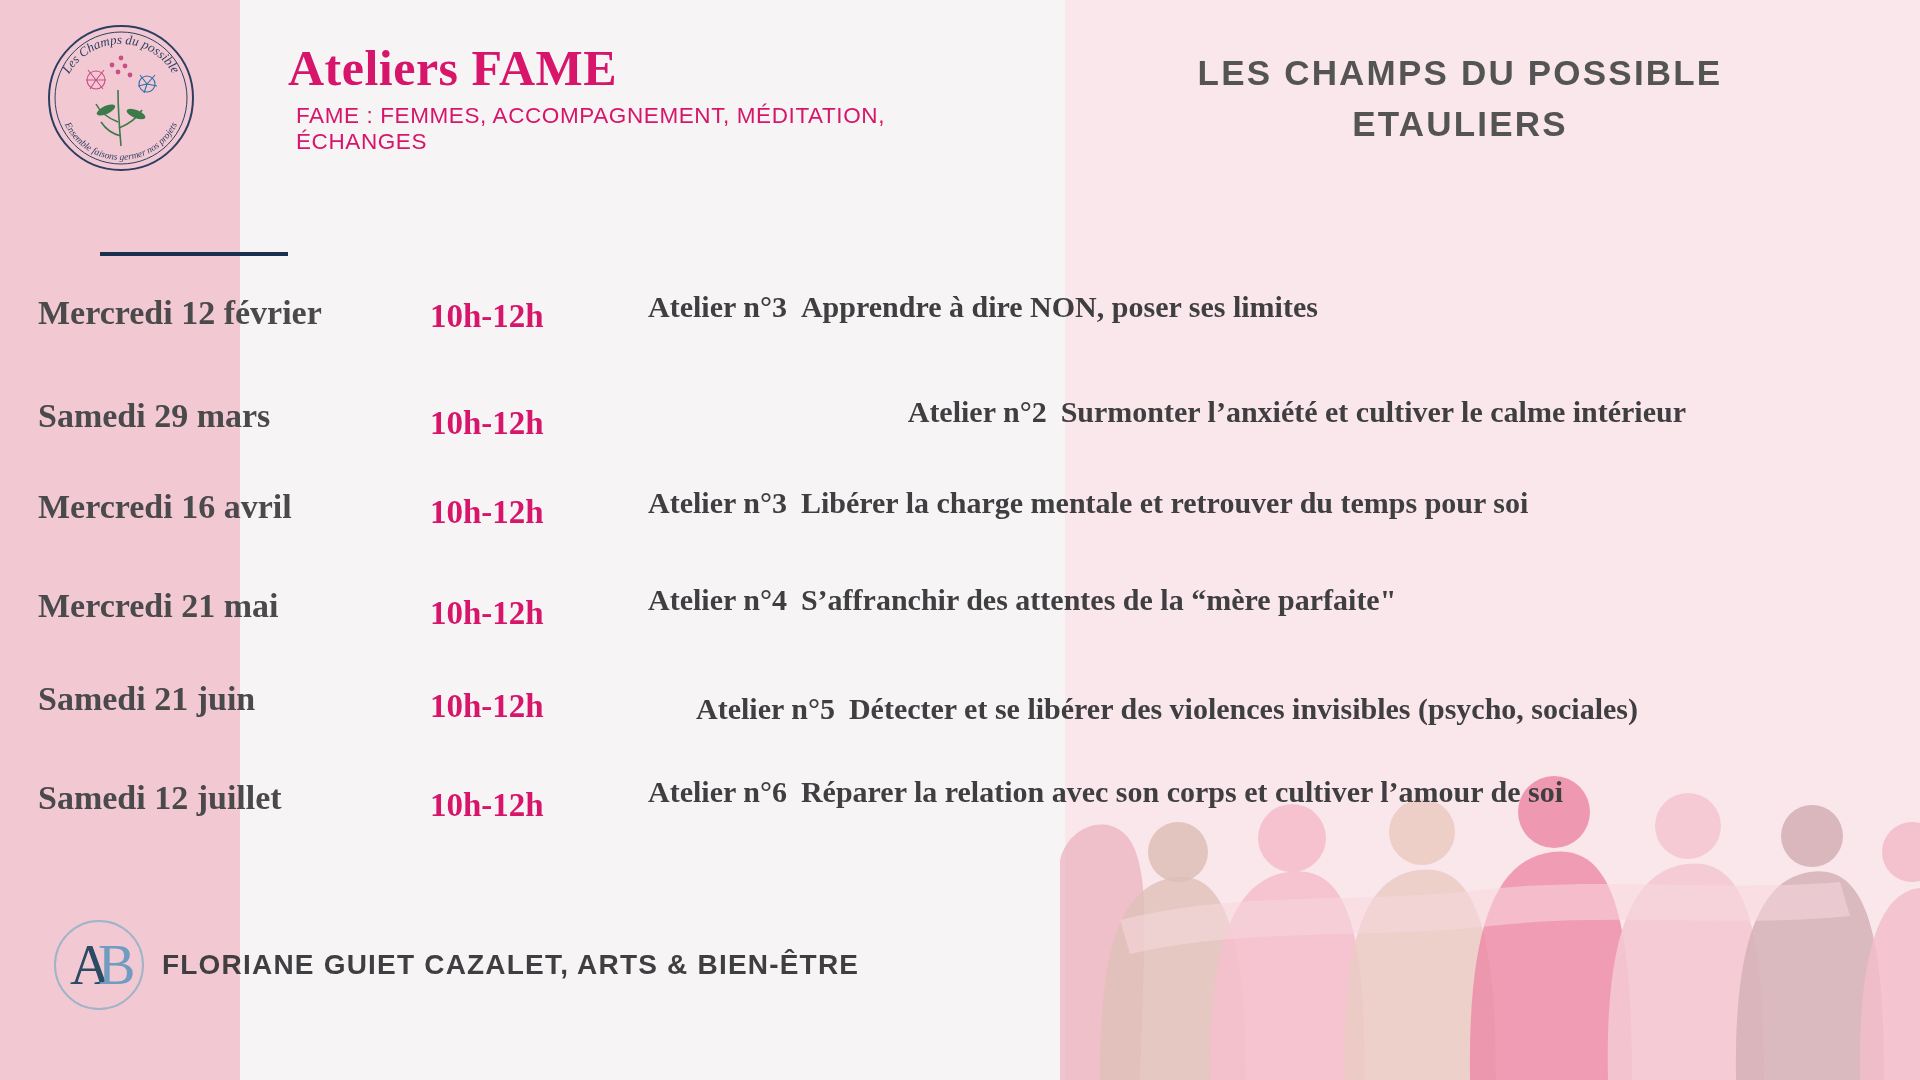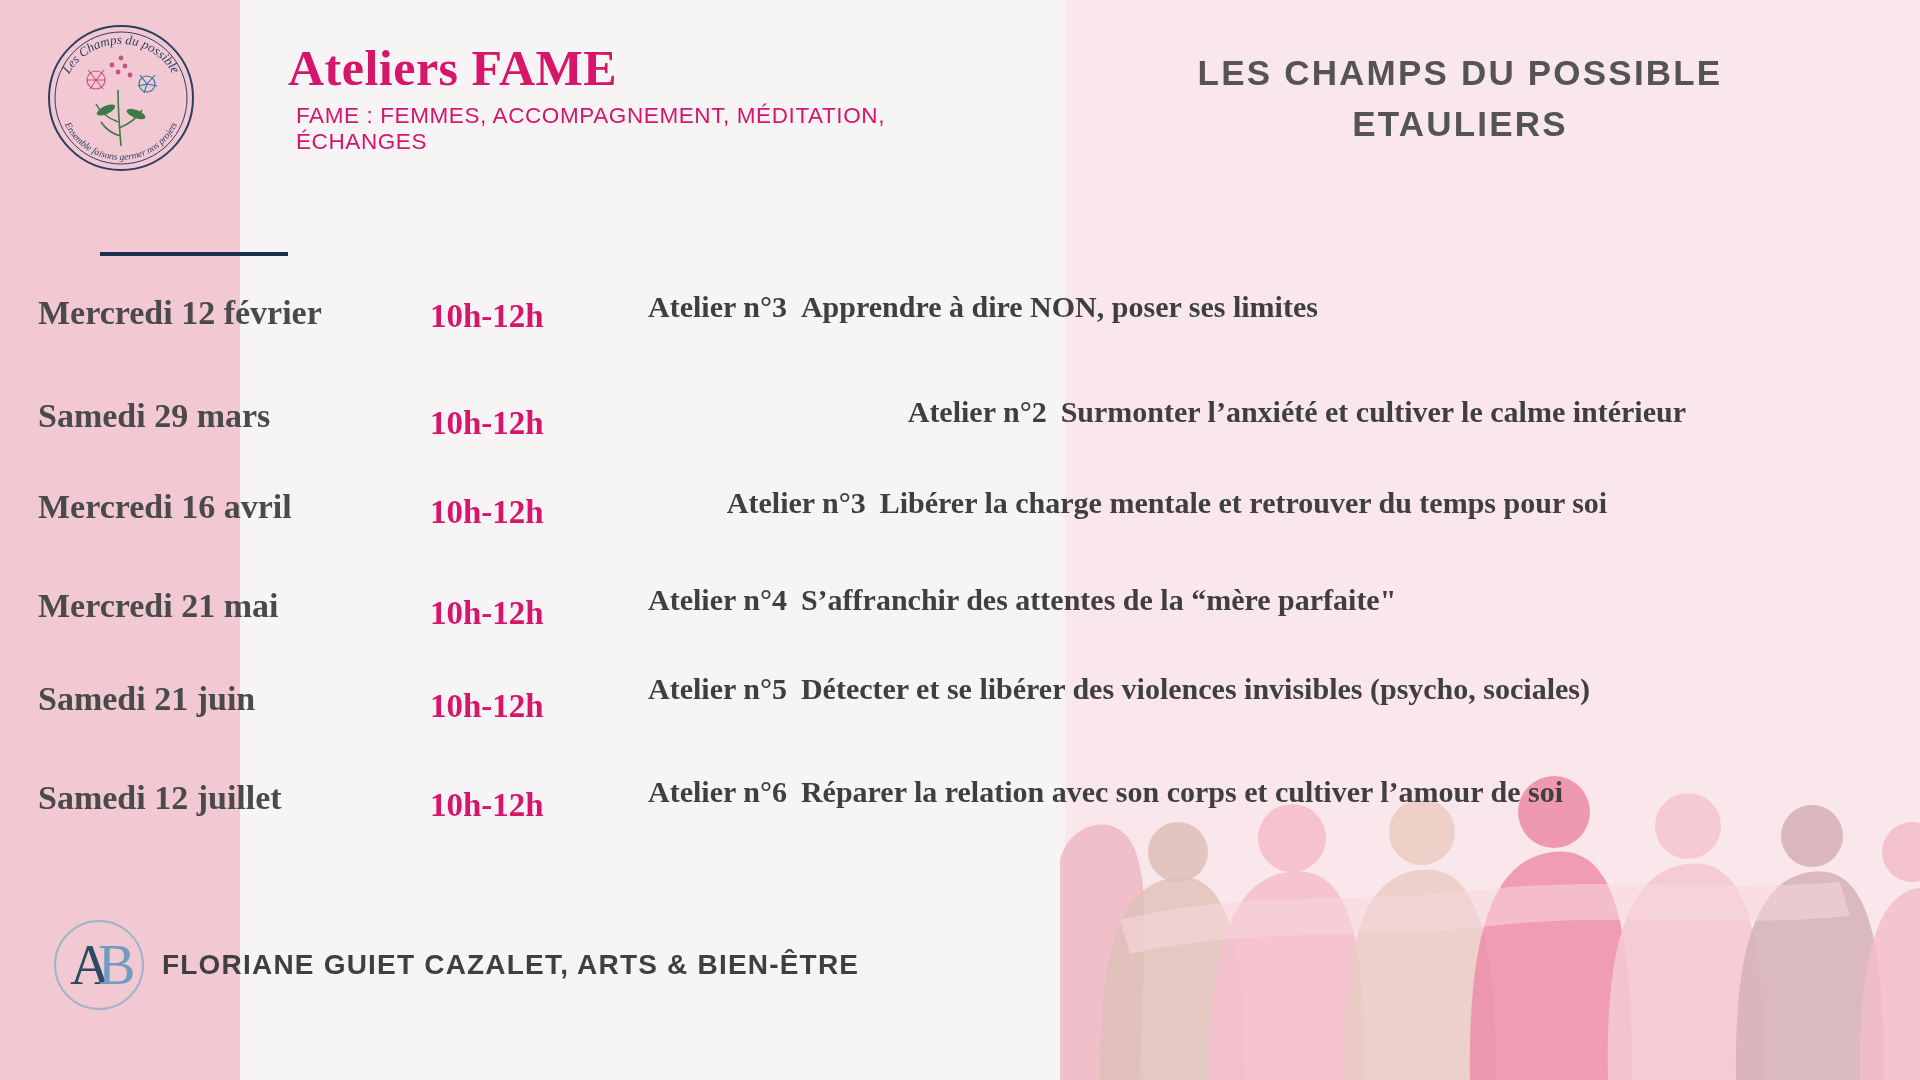--- a/index.html
+++ b/index.html
@@ -160,29 +160,29 @@
   .row.r1 .day   { top: 4px; }
   .row.r1 .time  { top: 8px; }
   .row.r1 .desc  { top: 0px; }
 
   .row.r2 .day   { top: 12px; }
   .row.r2 .time  { top: 20px; }
   .row.r2 .desc  { top: 10px; text-align: right; }
 
   .row.r3 .day   { top: 8px; }
   .row.r3 .time  { top: 14px; }
-  .row.r3 .desc  { top: 6px; text-align: center; }
+  .row.r3 .desc  { top: 6px; }
 
   .row.r4 .day   { top: 12px; }
   .row.r4 .time  { top: 20px; }
   .row.r4 .desc  { top: 8px; }
 
   .row.r5 .day   { top: 10px; }
   .row.r5 .time  { top: 18px; }
-  .row.r5 .desc  { top: 2px; }
+  .row.r5 .desc  { top: 22px; text-align: center; }
 
   .row.r6 .day   { top: 14px; }
   .row.r6 .time  { top: 22px; }
   .row.r6 .desc  { top: 10px; }
 
   
   .footer {
     position: absolute;
     left: 40px;
     bottom: 62px;

